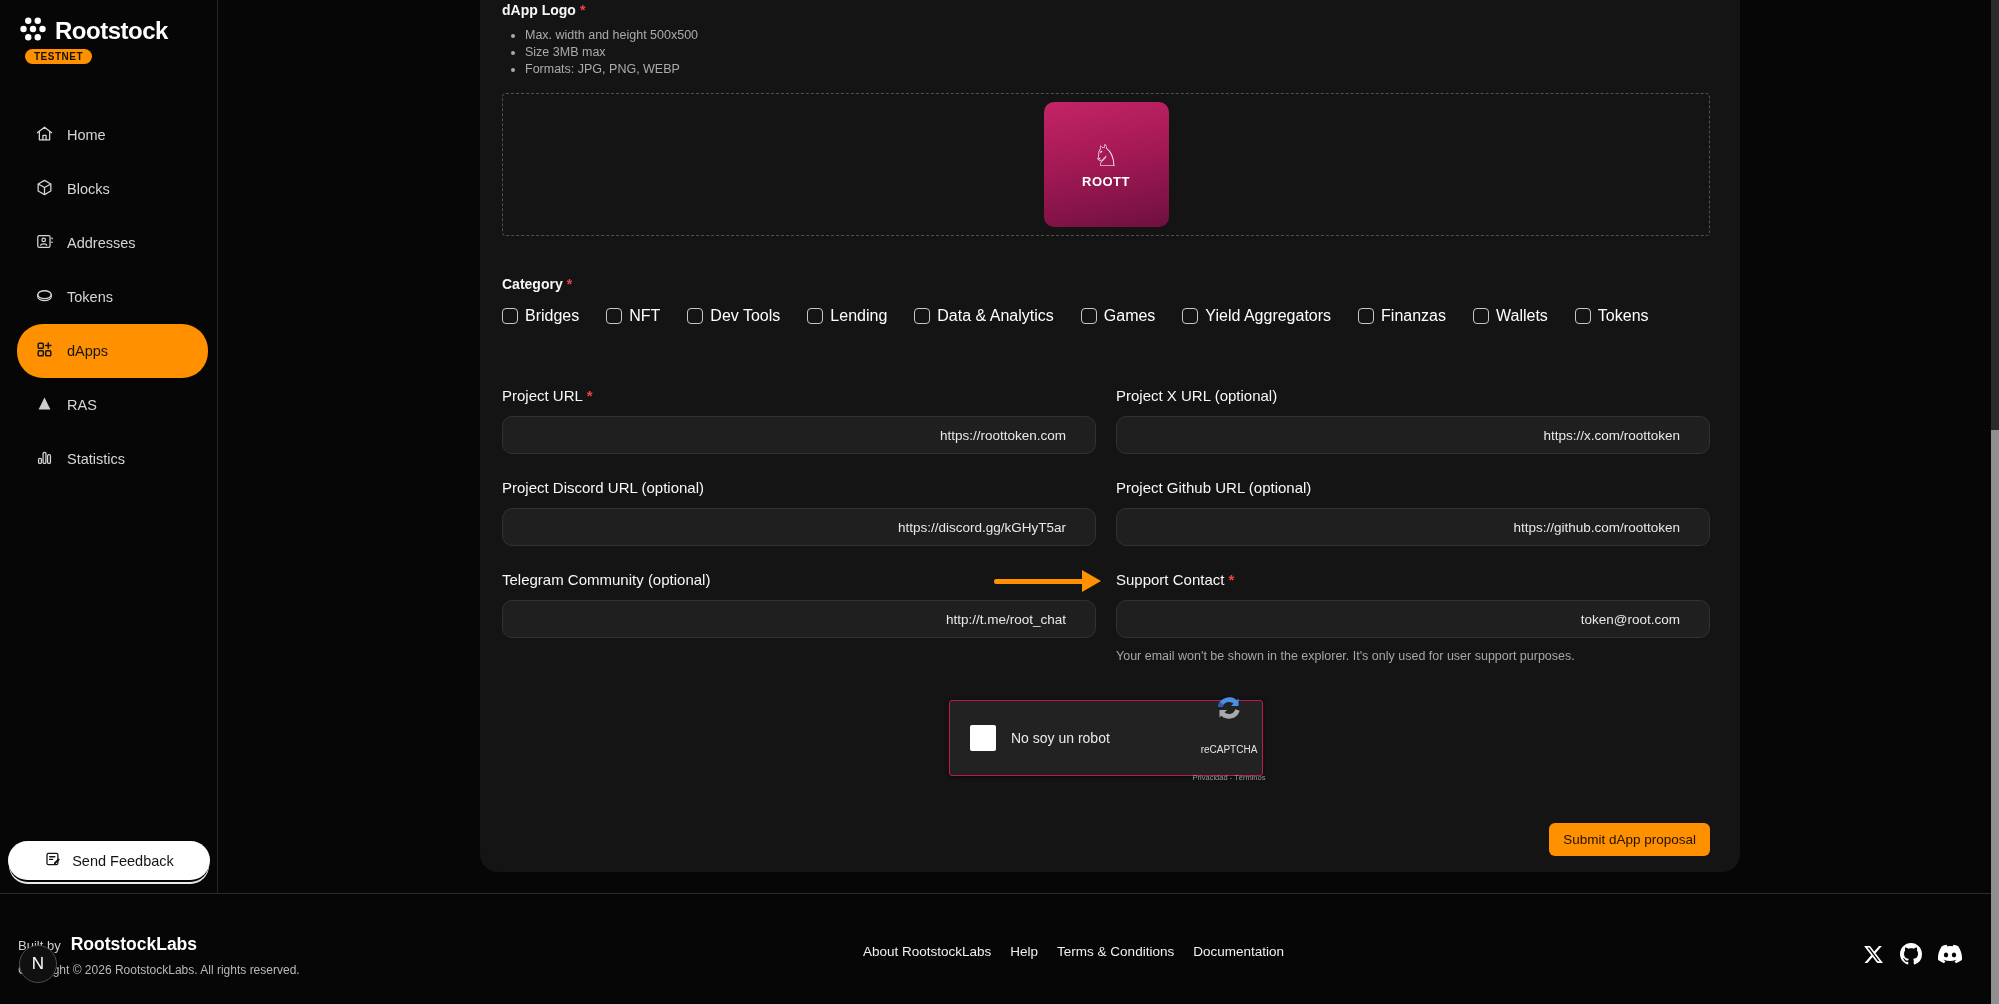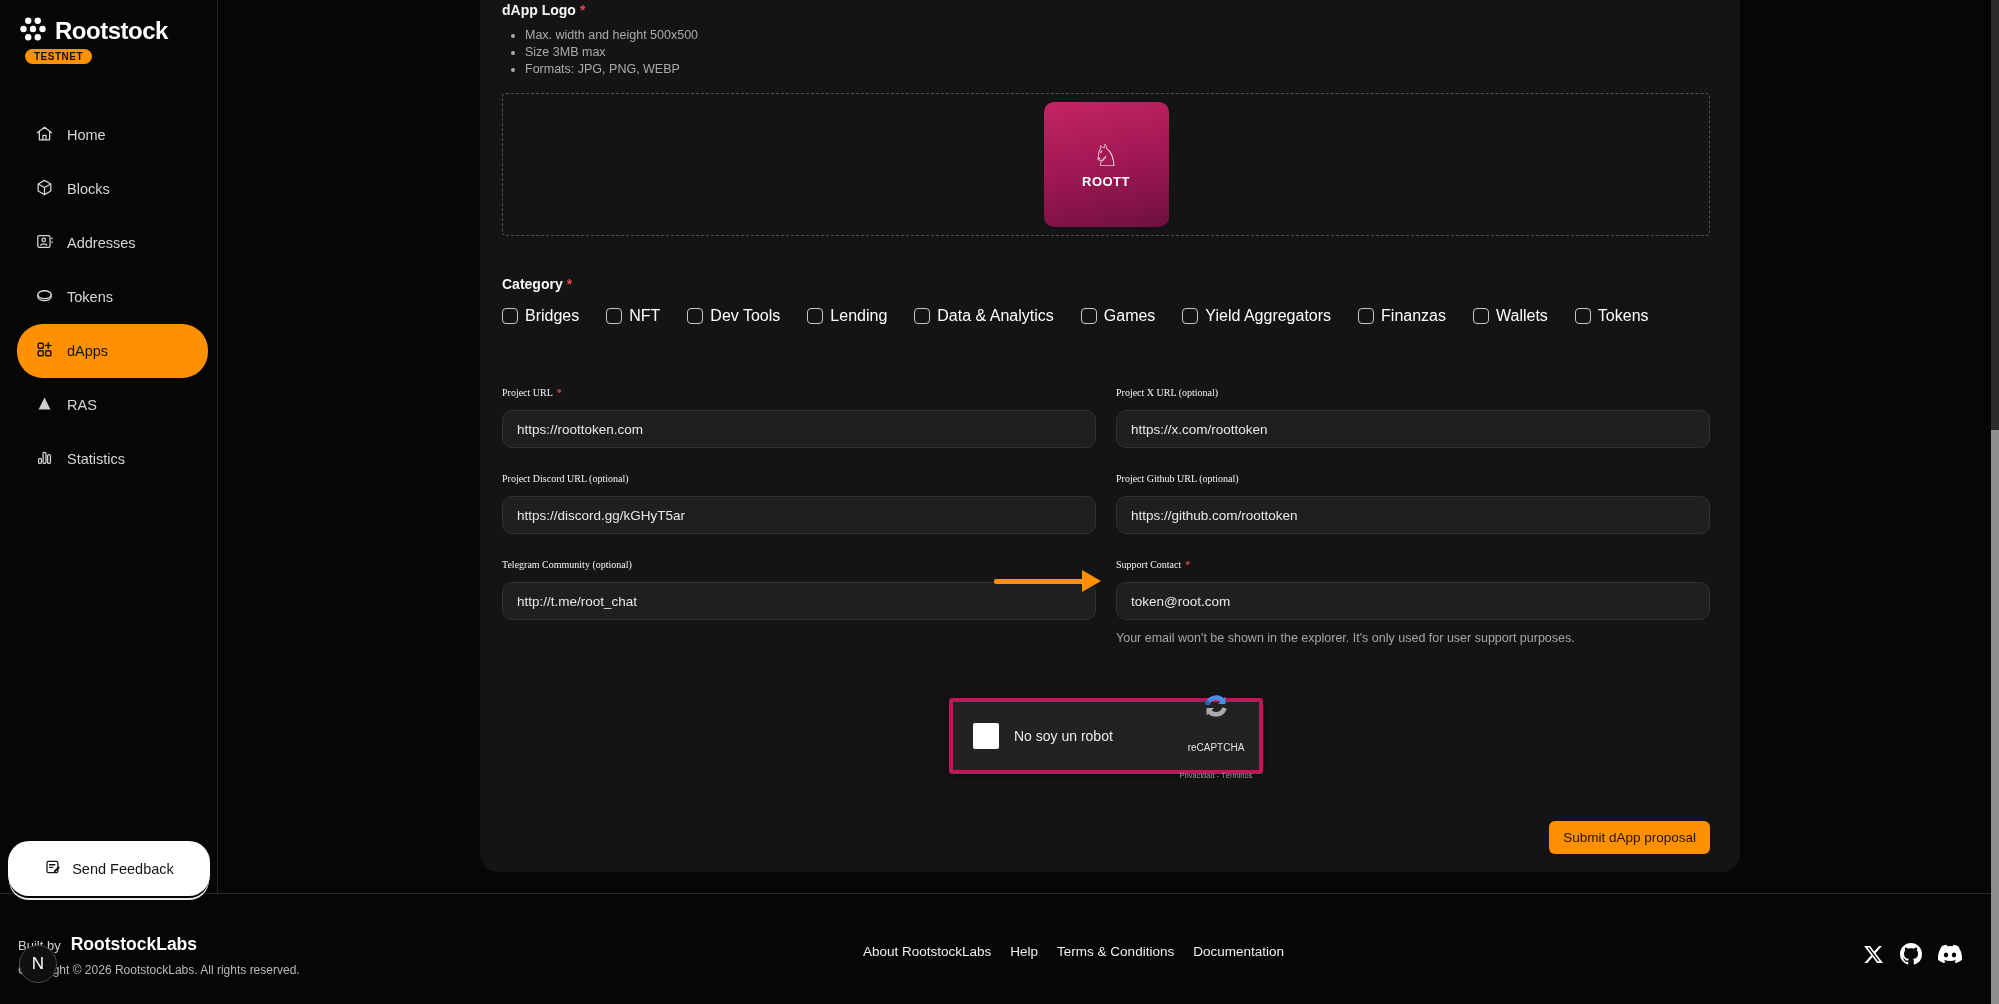--- a/index.html
+++ b/index.html
@@ -7,49 +7,49 @@
 
   
   .sidebar { position:absolute; left:0; top:0; width:218px; height:893px; background:#060606; border-right:1px solid #262626; z-index:3; }
   .brand { position:absolute; left:16px; top:12px; display:flex; align-items:center; gap:5px; cursor:pointer; }
   .brand-name { font-size:24px; font-weight:700; color:#fff; letter-spacing:-0.5px; }
   .testnet-badge { position:absolute; left:25px; top:49px; background:#FF9100; color:#161005; font-size:10px; font-weight:700; letter-spacing:0.5px; padding:2px 9px; border-radius:9px; }
   .nav { position:absolute; top:108px; left:8px; right:0; }
   .nav-item { height:54px; margin:0 9px; padding-left:18px; display:flex; align-items:center; gap:13px; font-size:14.5px; color:#d6d6d6; border-radius:26px; cursor:pointer; }
   .nav-item svg { flex:0 0 auto; }
   .nav-item.active { background:#FF9100; color:#161616; font-weight:500; }
-  .feedback-btn { position:absolute; left:8px; top:841px; width:202px; height:55px; background:#ffffff; border:none; border-radius:21px; display:flex; align-items:center; justify-content:center; gap:10px; font-size:14.5px; color:#141414; font-family:"Liberation Sans",sans-serif; cursor:pointer; box-shadow:0 3px 0 -1px #050505, 0 5px 0 -1px #e9e9e9; }
+  .feedback-btn { position:absolute; left:8px; top:841px; width:202px; height:39px; background:#ffffff; border:none; border-radius:21px; display:flex; align-items:center; justify-content:center; gap:10px; font-size:14.5px; color:#141414; font-family:"Liberation Sans",sans-serif; cursor:pointer; box-shadow:0 3px 0 -1px #050505, 0 5px 0 -1px #e9e9e9; }
 
   
   .card { position:absolute; left:480px; top:-44px; width:1260px; height:916px; background:#141414; border-radius:18px; padding:0 30px 0 22px; z-index:1; }
   .sec-label { font-size:14px; font-weight:600; color:#f7f7f7; }
   .req { color:#ef4444; margin-left:4px; font-weight:700; }
   .logo-label { padding-top:46px; }
   .rules { margin:9px 0 0 10px; padding-left:13px; color:#ababab; font-size:12.5px; line-height:17px; list-style:disc; }
   .upload-box { margin-top:15px; height:143px; border:1px dashed #505050; border-radius:4px; display:flex; align-items:center; justify-content:center; }
   .tile { width:125px; height:125px; border-radius:10px; background:linear-gradient(168deg,#c42465 0%, #a01853 50%, #6e1040 100%); display:flex; flex-direction:column; align-items:center; justify-content:center; gap:3px; cursor:pointer; }
   .tile-knight { font-size:30px; line-height:30px; color:#fff; font-family:"DejaVu Sans",sans-serif; }
   .tile-name { font-size:13px; font-weight:700; color:#fff; letter-spacing:0.5px; }
 
   .category-label { margin-top:40px; }
   .cat-row { margin-top:15px; display:flex; gap:27px; align-items:center; font-size:16px; color:#fff; }
   .cat-item { display:flex; align-items:center; gap:7px; }
   .cbox { width:16px; height:16px; border:1.5px solid #c3c7cb; border-radius:4px; background:transparent; cursor:pointer; flex:0 0 auto; }
 
   .form-grid { margin-top:62px; display:grid; grid-template-columns:594px 594px; column-gap:20px; position:relative; }
   .field { margin-bottom:25px; }
-  .field-label { display:block; font-size:10px; color:#f7f7f7; margin-bottom:12px;font-family:Liberation Serif, serif; }
-  .field input { width:100%; height:38px; background:#1f1f1f; border:1px solid #313131; border-radius:10px; padding:0 14px; color:#e8e8e8; font-size:13.5px; font-family:"Liberation Sans",sans-serif; outline:none; }
+  .field-label { display:block; font-size:15px; color:#f7f7f7; margin-bottom:12px; }
+  .field input { width:100%; height:38px; background:#1f1f1f; border:1px solid #313131; border-radius:10px; padding:0 29px; color:#e8e8e8; font-size:13.5px; font-family:"Liberation Sans",sans-serif; outline:none;text-align:right; }
   .helper { margin-top:11px; font-size:12.5px; color:#a6a6a6; }
 
   .annot-arrow { position:absolute; left:514px; top:613px; width:108px; height:24px; pointer-events:none; }
   .annot-arrow .shaft { position:absolute; left:0; top:10px; width:92px; height:5px; background:#FF9100; border-radius:2px; }
   .annot-arrow .head { position:absolute; left:88px; top:1px; width:0; height:0; border-left:19px solid #FF9100; border-top:11px solid transparent; border-bottom:11px solid transparent; }
 
-  .captcha { margin:28px auto 0; width:314px; height:76px; background:#222222; border:4px solid #be185d; border-radius:3px; box-shadow:0 1px 4px rgba(0,0,0,0.6); display:flex; align-items:center; padding:0 12px 0 20px; }
+  .captcha { margin:12px auto 0; width:314px; height:76px; background:#222222; border:1px solid #be185d; border-radius:3px; box-shadow:0 1px 4px rgba(0,0,0,0.6); display:flex; align-items:center; padding:0 2px 0 20px; }
   .captcha-box { width:26px; height:26px; background:#ffffff; border-radius:2px; cursor:pointer; flex:0 0 auto; }
   .captcha-text { margin-left:15px; font-size:14px; color:#eaeaea; flex:1; }
   .captcha-brand { width:62px; display:flex; flex-direction:column; align-items:center; gap:18px; }
   .captcha-brand-name { font-size:10px; color:#e3e3e3; }
   .captcha-links { font-size:7.5px; color:#9a9a9a; white-space:nowrap; }
 
   .submit-row { display:flex; justify-content:flex-end; margin-top:47px; }
   .submit-btn { background:#FF9100; color:#201000; border:none; border-radius:6px; height:33px; padding:8px 14px; font-size:13.5px; font-family:"Liberation Sans",sans-serif; cursor:pointer; }
 
   

